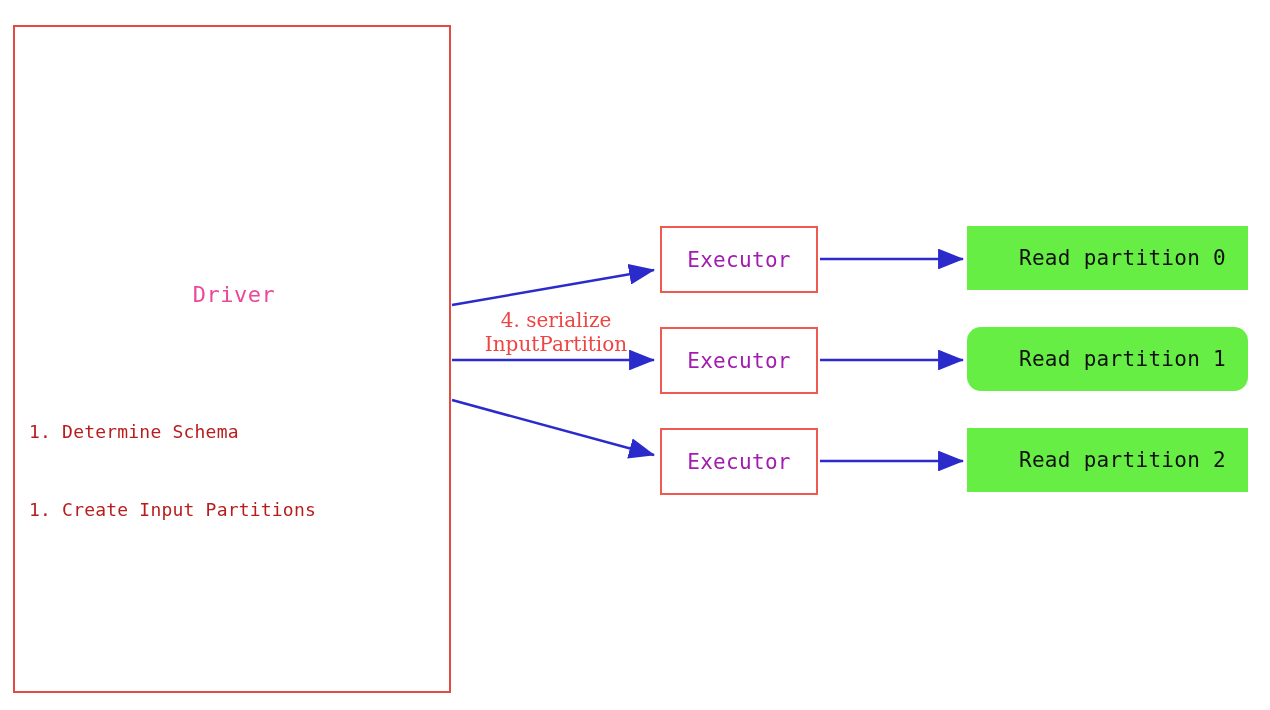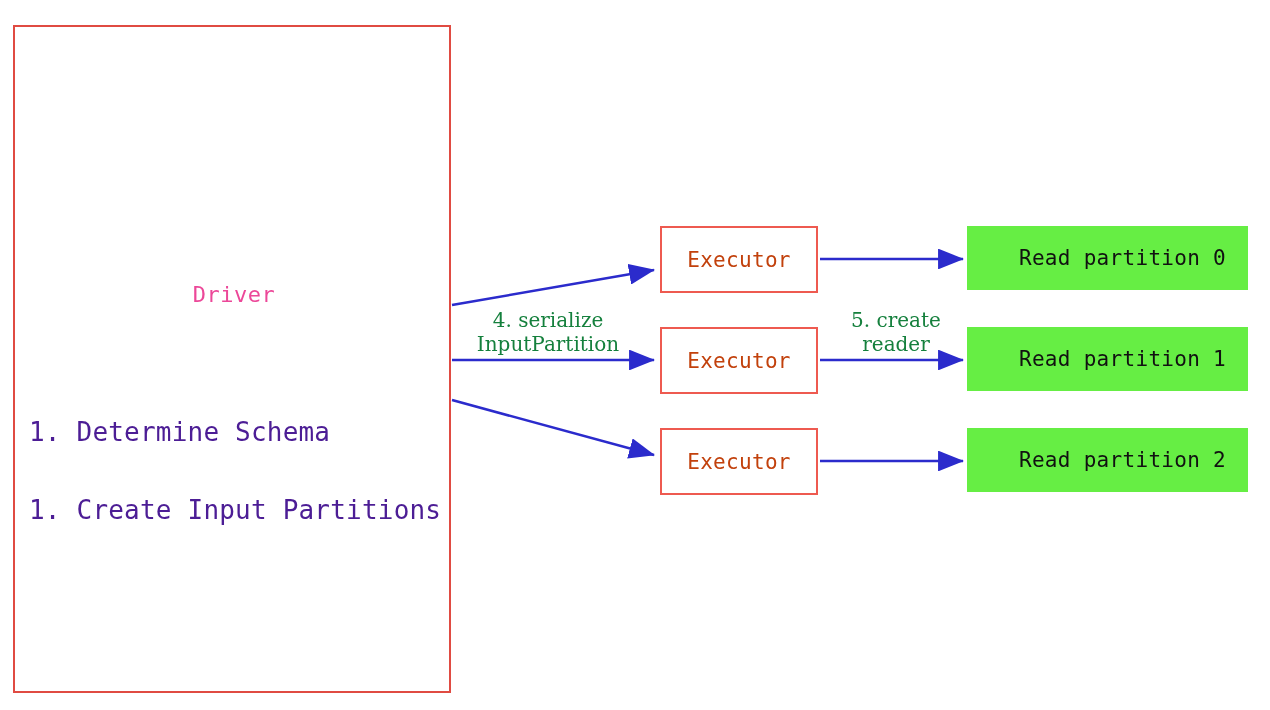--- a/index.html
+++ b/index.html
@@ -49,23 +49,23 @@
     color: #ec4899;
     letter-spacing: 0.5px;
     white-space: pre;
   }
   .driver-steps {
     position: absolute;
     left: 14px;
     top: 340px;
     width: 420px;
     font-family: "DejaVu Sans Mono", "Liberation Mono", monospace;
-    font-size: 26px;
+    font-size: 18px;
     line-height: 26px;
-    color: #4c1d95;
+    color: #b91c1c;
     letter-spacing: 0.2px;
     white-space: pre;
   }
   .driver-steps div { white-space: pre; }
 
   
   .executor-box {
     position: absolute;
     left: 660px;
     width: 158px;
@@ -73,21 +73,21 @@
     box-sizing: border-box;
     border: 2px solid #ee5a50;
     background: #ffffff;
     display: flex;
     align-items: center;
     justify-content: center;
   }
   .executor-box .label {
     font-family: "DejaVu Sans Mono", "Liberation Mono", monospace;
     font-size: 21px;
-    color: #c2410c;
+    color: #a21caf;
     letter-spacing: 0.3px;
     white-space: pre;
   }
   .exec-0 { top: 226px; }
   .exec-1 { top: 327px; }
   .exec-2 { top: 428px; }
 
   
   .partition-box {
     position: absolute;
@@ -102,32 +102,33 @@
     padding-left: 30px;
   }
   .partition-box .label {
     font-family: "DejaVu Sans Mono", "Liberation Mono", monospace;
     font-size: 21px;
     color: #111111;
     letter-spacing: 0.3px;
     white-space: pre;
   }
   .part-0 { top: 226px; }
-  .part-1 { top: 327px; }
+  .part-1 { top: 327px; border-radius: 14px; }
   .part-2 { top: 428px; justify-content: center; }
 
   
   .edge-label {
     position: absolute;
     font-family: "DejaVu Serif", "Liberation Serif", serif;
     font-size: 20px;
     line-height: 24px;
-    color: #15803d;
+    color: #ef4444;
     text-align: center;
     white-space: pre;
+    margin-left: 8px;
   }
   .edge-label-serialize {
     left: 452px;
     top: 308px;
     width: 192px;
   }
   .edge-label-create {
     left: 826px;
     top: 308px;
     width: 140px;
@@ -179,16 +180,14 @@
   </div>
   <div class="partition-box part-1">
     <span class="label">Read partition 1</span>
   </div>
   <div class="partition-box part-2">
     <span class="label">Read partition 2</span>
   </div>
 
   <div class="edge-label edge-label-serialize">4. serialize
 InputPartition</div>
-  <div class="edge-label edge-label-create">5. create
-reader</div>
 
 </div>
 
 </body></html>

